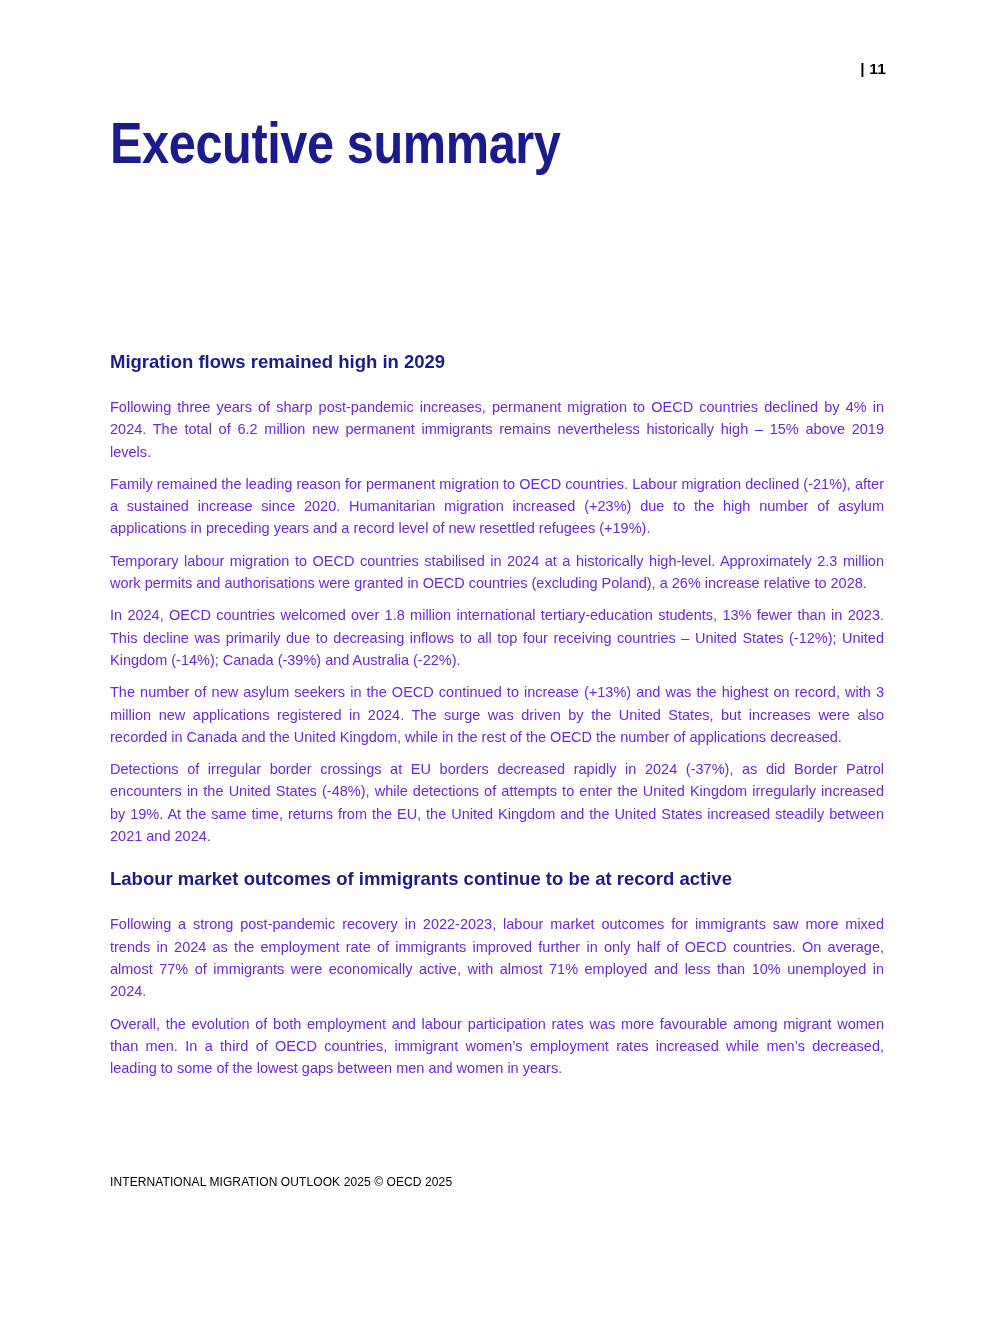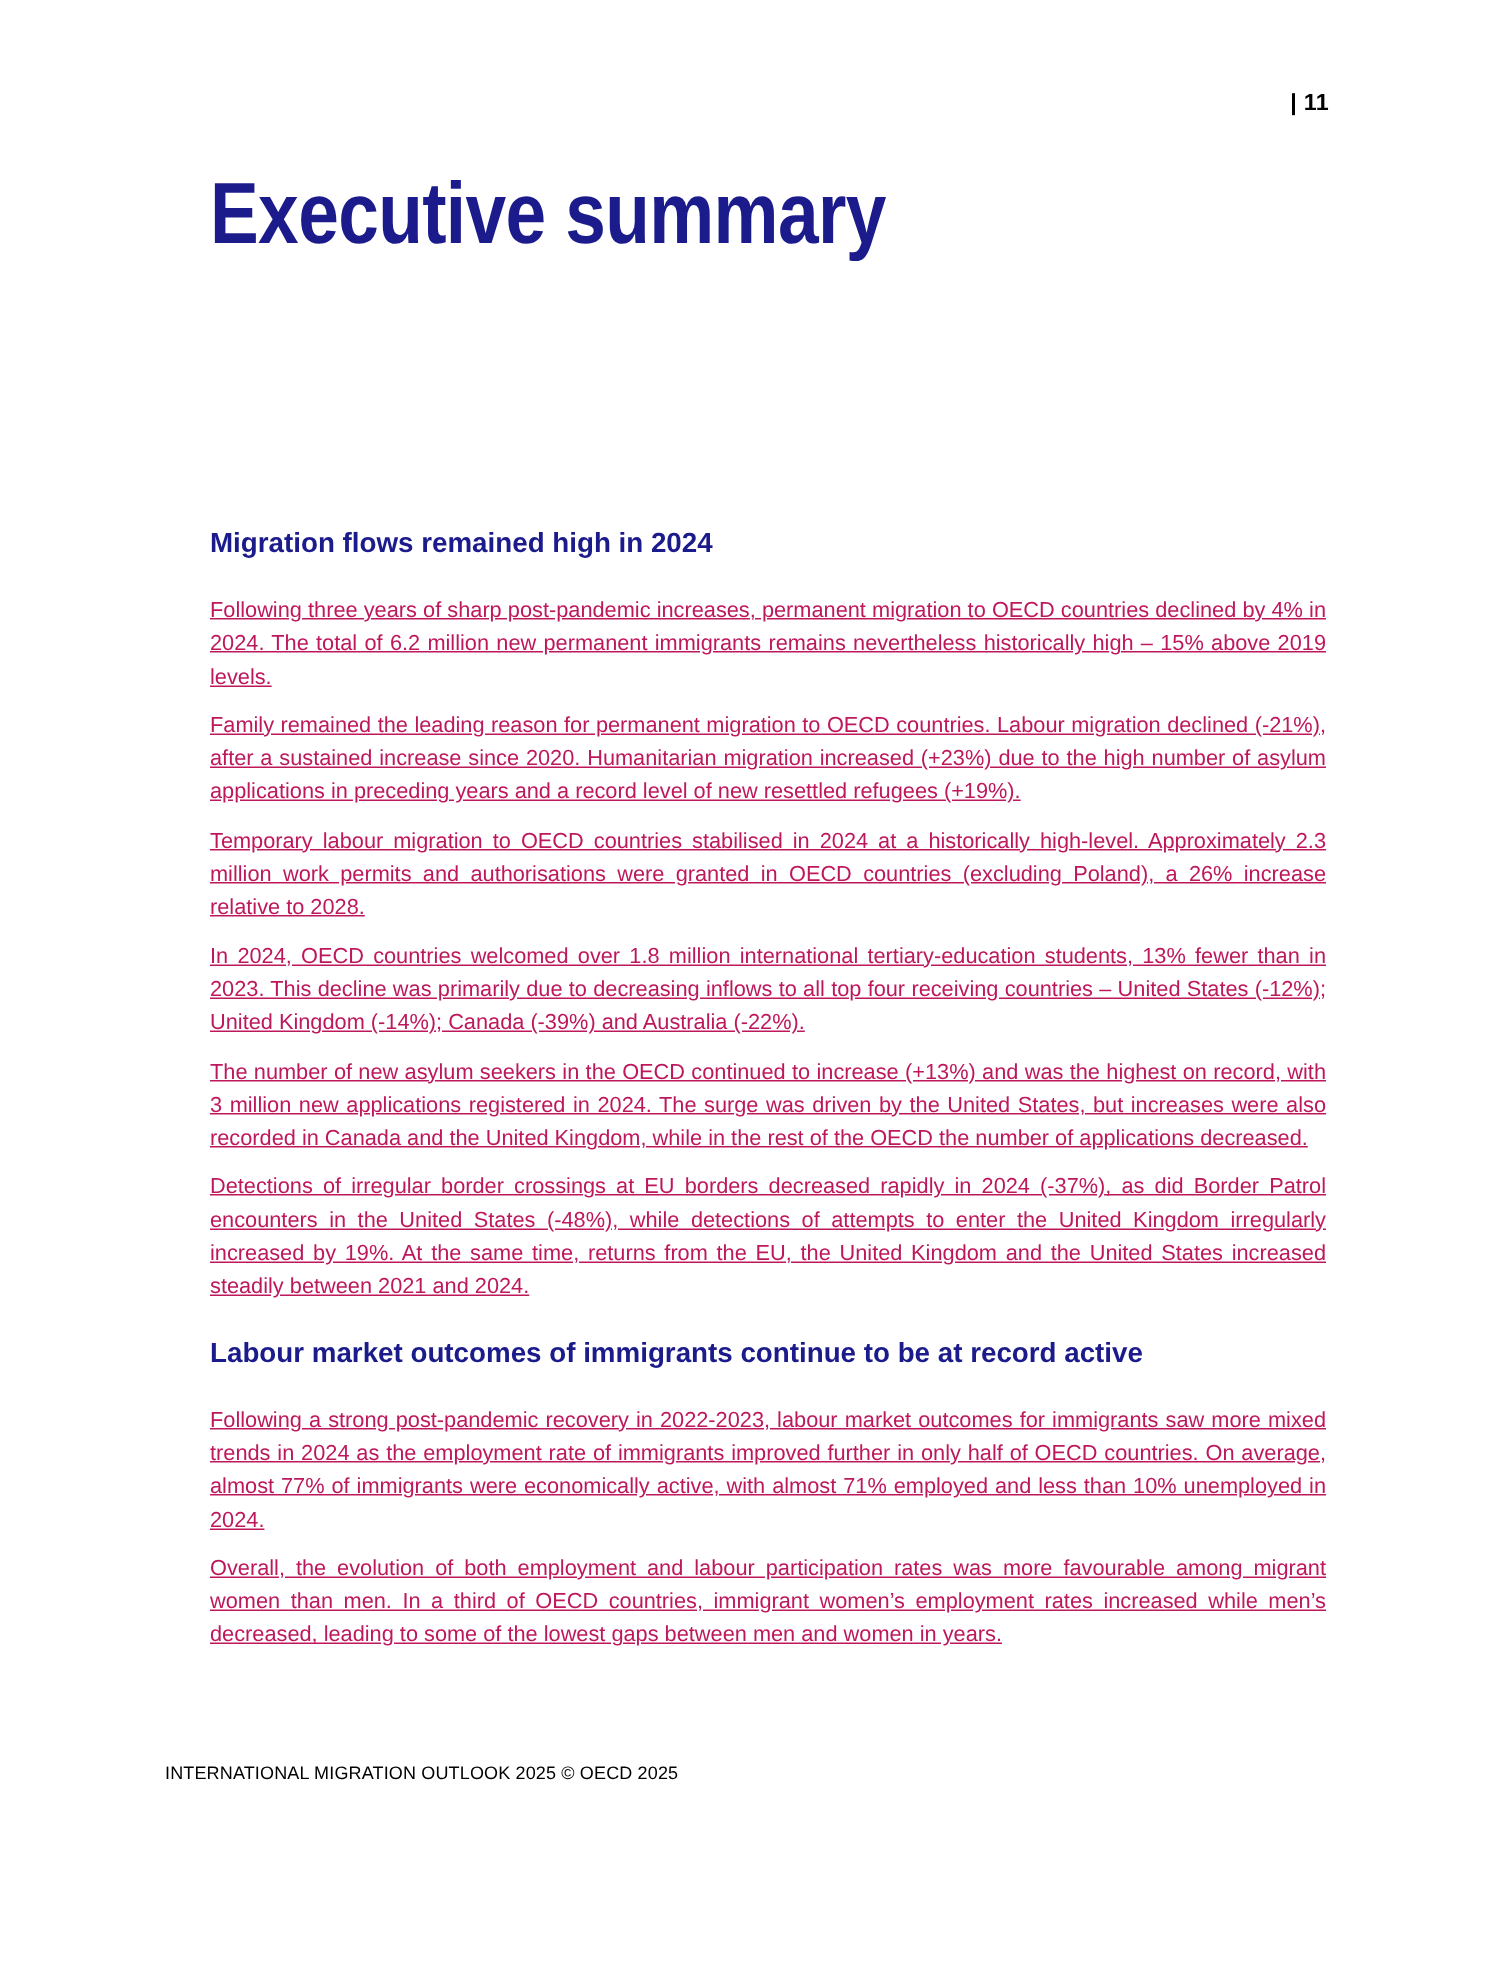--- a/index.html
+++ b/index.html
@@ -21,21 +21,20 @@
     position: absolute;
     top: 60px;
     right: 106px;
     font-size: 15.5px;
     font-weight: bold;
     color: #000000;
     letter-spacing: 0.2px;
   }
   .content {
     padding: 0 108px 0 110px;
-    margin-left: 30px;
   }
   .doc-title {
     margin: 114px 0 0 0;
     font-size: 58px;
     line-height: 1.0;
     font-weight: bold;
     color: #1b1b8c;
     transform: scaleX(0.84);
     transform-origin: left top;
     white-space: nowrap;
@@ -49,22 +48,21 @@
     margin: 20px 0 22px 0;
   }
   .section-heading.first {
     margin-top: 178px;
   }
   .body-para {
     font-size: 14.5px;
     line-height: 22.3px;
     text-align: justify;
     margin: 0 0 10px 0;
-    color: #be185d;
-    text-decoration: underline;
+    color: #6d28d9;
   }
   .footer {
     position: absolute;
     left: 110px;
     top: 1175px;
     font-size: 12px;
     color: #000000;
     letter-spacing: 0.1px;
   }
 </style>
@@ -73,21 +71,21 @@
 
 <div class="page">
 
   <div class="page-number">| 11</div>
 
   <div class="content">
 
     <h1 class="doc-title">Executive summary</h1>
 
     <section>
-      <h2 class="section-heading first">Migration flows remained high in 2024</h2>
+      <h2 class="section-heading first">Migration flows remained high in 2029</h2>
       <p class="body-para">Following three years of sharp post-pandemic increases, permanent migration to OECD countries declined by 4% in 2024. The total of 6.2 million new permanent immigrants remains nevertheless historically high – 15% above 2019 levels.</p>
       <p class="body-para">Family remained the leading reason for permanent migration to OECD countries. Labour migration declined (-21%), after a sustained increase since 2020. Humanitarian migration increased (+23%) due to the high number of asylum applications in preceding years and a record level of new resettled refugees (+19%).</p>
       <p class="body-para">Temporary labour migration to OECD countries stabilised in 2024 at a historically high-level. Approximately 2.3 million work permits and authorisations were granted in OECD countries (excluding Poland), a 26% increase relative to 2028.</p>
       <p class="body-para">In 2024, OECD countries welcomed over 1.8 million international tertiary-education students, 13% fewer than in 2023. This decline was primarily due to decreasing inflows to all top four receiving countries – United States (-12%); United Kingdom (-14%); Canada (-39%) and Australia (-22%).</p>
       <p class="body-para">The number of new asylum seekers in the OECD continued to increase (+13%) and was the highest on record, with 3 million new applications registered in 2024. The surge was driven by the United States, but increases were also recorded in Canada and the United Kingdom, while in the rest of the OECD the number of applications decreased.</p>
       <p class="body-para">Detections of irregular border crossings at EU borders decreased rapidly in 2024 (-37%), as did Border Patrol encounters in the United States (-48%), while detections of attempts to enter the United Kingdom irregularly increased by 19%. At the same time, returns from the EU, the United Kingdom and the United States increased steadily between 2021 and 2024.</p>
     </section>
 
     <section>
       <h2 class="section-heading">Labour market outcomes of immigrants continue to be at record active</h2>

